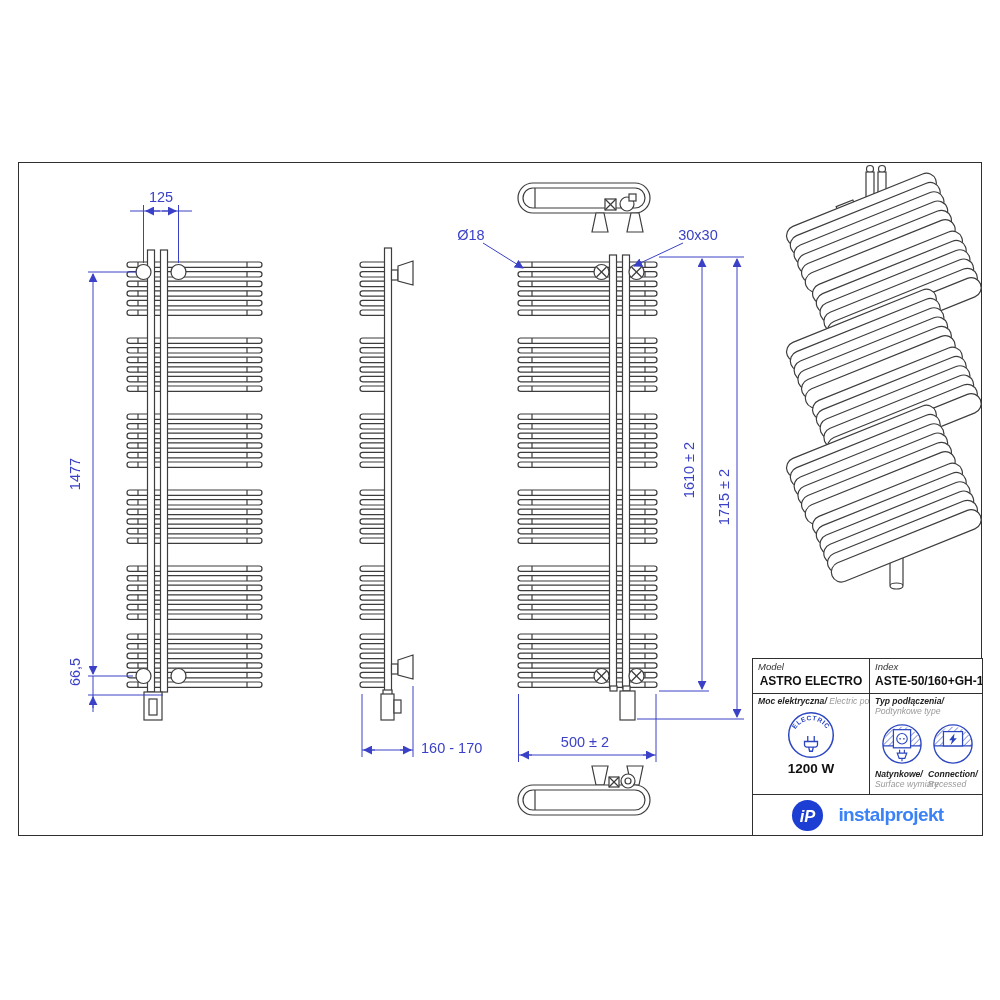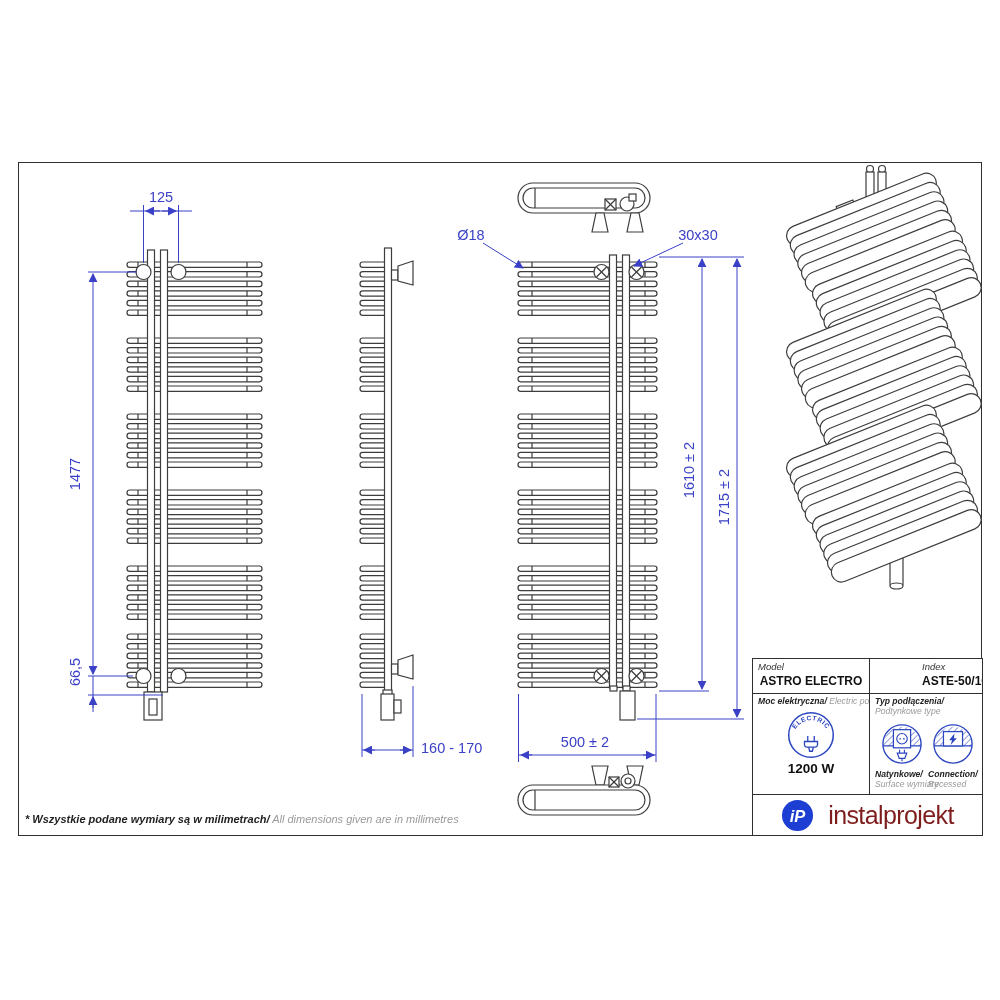--- a/index.html
+++ b/index.html
@@ -6,37 +6,37 @@
   body{width:1000px;height:1000px;font-family:"Liberation Sans",sans-serif;}
   .page{position:relative;width:1000px;height:1000px;background:#fff;overflow:hidden;}
   .frame{position:absolute;left:18px;top:162px;width:964px;height:674px;border:1.6px solid #2f2f2f;box-sizing:border-box;background:#fff;}
   .art{position:absolute;left:0;top:0;width:1000px;height:1000px;}
   .ink{stroke:#3d3d3d;stroke-width:1.2;fill:#fff;}
   .dims{stroke:#3b41c6;stroke-width:1;fill:none;}
   .dims text{stroke:none;fill:#3b41c6;font-size:14.5px;font-family:"Liberation Sans",sans-serif;}
   
   .titleblock{position:absolute;left:752px;top:658px;width:231px;height:178px;background:#fff;border:1.6px solid #2f2f2f;box-sizing:border-box;display:flex;flex-direction:column;}
   .tb-row{display:flex;border-bottom:1px solid #2f2f2f;box-sizing:border-box;}
-  .tb-r1{height:35px;gap:47px;}
+  .tb-r1{height:35px;}
   .tb-r2{height:101px;}
   .tb-r3{flex:1;border-bottom:none;display:flex;align-items:center;justify-content:center;gap:14px;}
   .tb-cell{box-sizing:border-box;padding:2px 5px;overflow:hidden;}
   .tb-left{width:117px;border-right:1px solid #2f2f2f;}
   .tb-right{flex:1;}
   .tb-label{font-style:italic;font-size:9.5px;color:#333;}
   .tb-value{font-weight:bold;font-size:12px;color:#111;text-align:center;margin-top:2px;white-space:nowrap;}
   .tb-head{font-size:8.6px;line-height:1.2;white-space:nowrap;}
   .pl{font-weight:bold;font-style:italic;color:#222;text-align:right;}
   .en{font-style:italic;color:#9a9a9a;}
   .power-wrap{display:flex;flex-direction:column;align-items:center;margin-top:3px;}
   .power-value{font-weight:bold;font-size:13.5px;color:#111;margin-top:0px;}
   .conn-icons{display:flex;justify-content:space-around;margin-top:6px;}
   .conn-item{display:flex;flex-direction:column;align-items:center;width:53px;}
   .conn-label{font-size:8.6px;line-height:1.25;margin-top:4px;align-self:flex-start;white-space:nowrap;}
-  .logo-text{font-weight:normal;font-size:25px;color:#7f1d1d;letter-spacing:-0.6px;}
+  .logo-text{font-weight:bold;font-size:19px;color:#3b82f6;letter-spacing:-0.6px;}
   .footnote{position:absolute;left:25px;top:813px;font-size:11px;font-style:italic;white-space:nowrap;}
   .footnote .fpl{font-weight:bold;font-style:italic;color:#222;}
   .footnote .fen{font-style:italic;color:#9a9a9a;}
 </style>
 </head>
 <body>
 
 <div class="page">
   <div class="frame"></div>
 
@@ -351,16 +351,13 @@
     </div>
     <div class="tb-row tb-r3">
       <svg width="33" height="33" viewBox="0 0 34 34">
         <circle cx="17" cy="17" r="16" fill="#1d3ed2"></circle>
         <text x="17" y="23.5" text-anchor="middle" font-size="17" font-weight="bold" font-style="italic" fill="#ffffff" font-family="Liberation Sans, sans-serif">iP</text>
       </svg>
       <span class="logo-text">instalprojekt</span>
     </div>
   </div>
 
-  <div class="footnote">
-    <span class="fpl">* Wszystkie podane wymiary są w milimetrach/</span><span class="fen"> All dimensions given are in millimetres</span>
-  </div>
 </div>
 
 </body></html>

